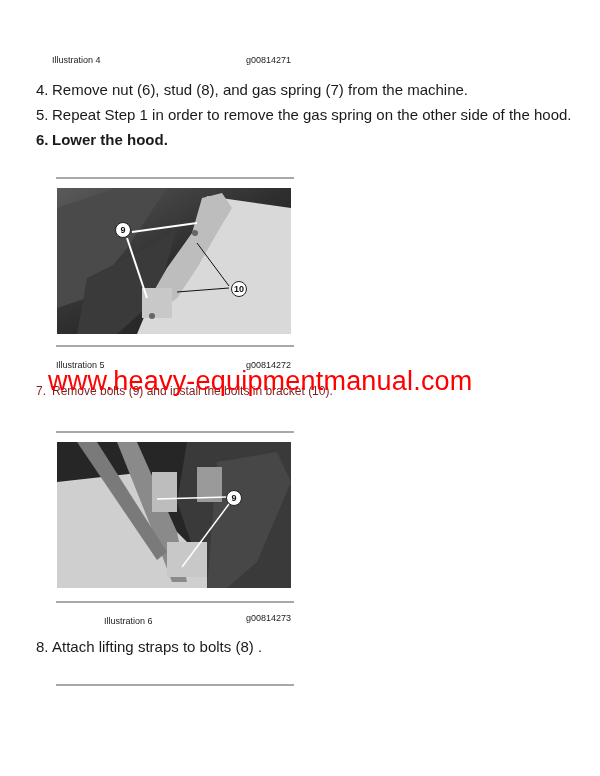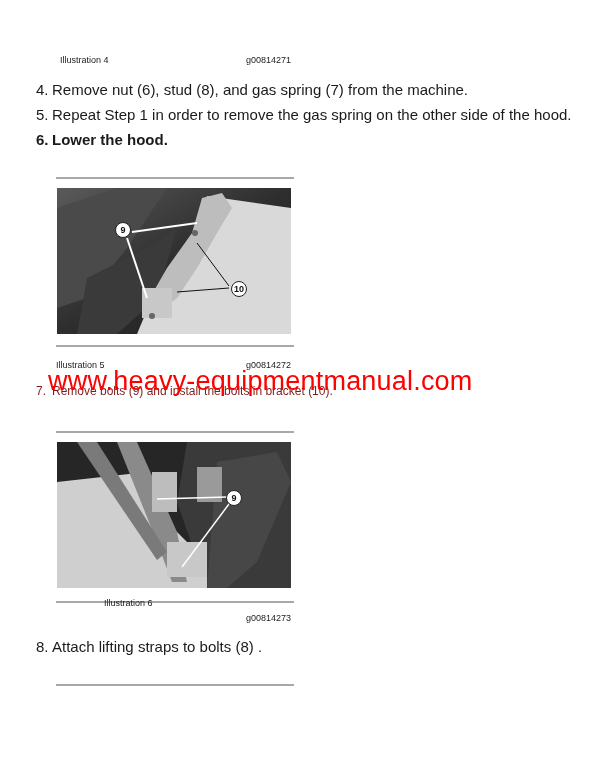--- a/index.html
+++ b/index.html
@@ -14,21 +14,21 @@
                border: 1px solid #222; font-size: 9px; font-weight: bold; color: #111;
                display: flex; align-items: center; justify-content: center; box-sizing: border-box; }
     .watermark { position: absolute; left: 48px; top: 366px; font-size: 27px; color: #ff0000;
                  white-space: nowrap; letter-spacing: 0.2px; z-index: 5; }
     .obscured { position: absolute; left: 36px; top: 384px; font-size: 12px; color: #7f1d1d; white-space: nowrap; z-index: 1; }
     .obscured .num { display: inline-block; width: 16px; }
   </style>
 </head>
 <body>
 
-<div class="caption" style="left:60px; top:55px;">Illustration 4</div>
+<div class="caption" style="left:52px; top:55px;">Illustration 4</div>
 <div class="caption" style="left:246px; top:55px;">g00814271</div>
 
 <div class="step" style="top:81px;">
   <span class="num">4.</span><span>Remove nut (6), stud (8), and gas spring (7) from the machine.</span>
 </div>
 <div class="step" style="top:106px;">
   <span class="num">5.</span><span>Repeat Step 1 in order to remove the gas spring on the other side of the hood.</span>
 </div>
 <div class="step" style="top:131px;font-weight:bold;">
   <span class="num">6.</span><span>Lower the hood.</span>
@@ -80,19 +80,19 @@
     <path d="M20 0 L40 0 L110 110 L100 118 Z" fill="#7a7a7a"></path>
     <rect x="95" y="30" width="25" height="40" fill="#bdbdbd"></rect>
     <rect x="110" y="100" width="40" height="35" fill="#c8c8c8"></rect>
     <rect x="140" y="25" width="25" height="35" fill="#9a9a9a"></rect>
     <line x1="170" y1="55" x2="100" y2="57" stroke="#fff" stroke-width="1.5"></line>
     <line x1="172" y1="62" x2="125" y2="125" stroke="#fff" stroke-width="1.5"></line>
   </svg>
   <div class="callout" style="left:169px; top:48px;">9</div>
 </div>
 <div class="rule" style="top:601px;"></div>
-<div class="caption" style="left:56px; top:598px;padding-left:48px;">Illustration 6</div>
+<div class="caption" style="left:56px; top:616px;padding-left:48px;">Illustration 6</div>
 <div class="caption" style="left:246px; top:613px;">g00814273</div>
 
 <div class="step" style="top:638px;">
   <span class="num">8.</span><span>Attach lifting straps to bolts (8) .</span>
 </div>
 <div class="rule" style="top:684px;"></div>
 
 </body></html>

